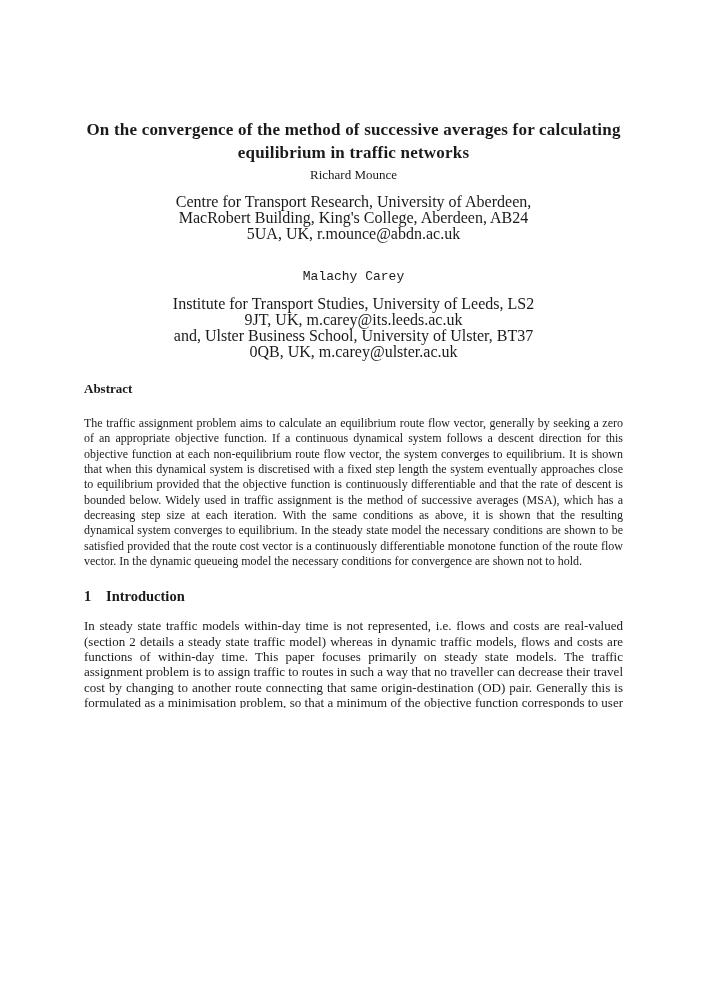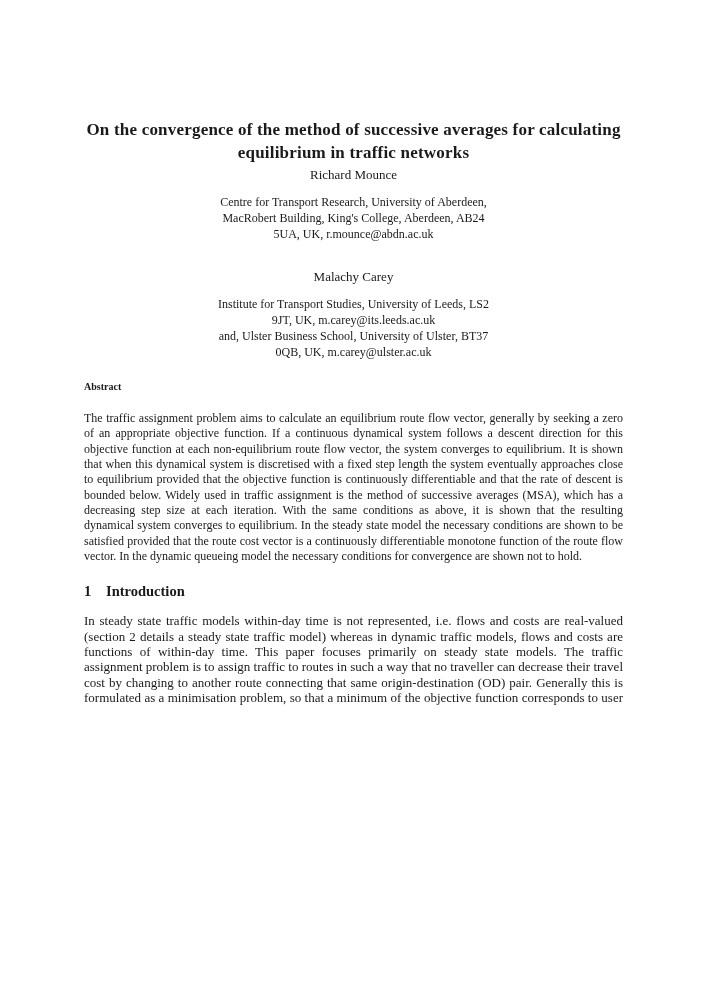--- a/index.html
+++ b/index.html
@@ -27,28 +27,28 @@
   }
   .author-name {
     margin-top: 3px;
     text-align: center;
     font-size: 13px;
     line-height: 16px;
   }
   .affiliation {
     margin-top: 11px;
     text-align: center;
-    font-size: 12px;
+    font-size: 16px;
     line-height: 16px;
   }
   .affiliation div { white-space: nowrap; }
-  .author-name.second { margin-top: 27px; }
+  .author-name.second { margin-top: 27px; font-family: Liberation Mono, monospace; }
   .abstract-heading {
     margin-top: 21px;
-    font-size: 10px;
+    font-size: 13px;
     font-weight: bold;
   }
   .body-par {
     margin-top: 19px;
     font-size: 12px;
     line-height: 15.35px;
     text-align: justify;
   }
   .section-heading {
     margin-top: 19px;

